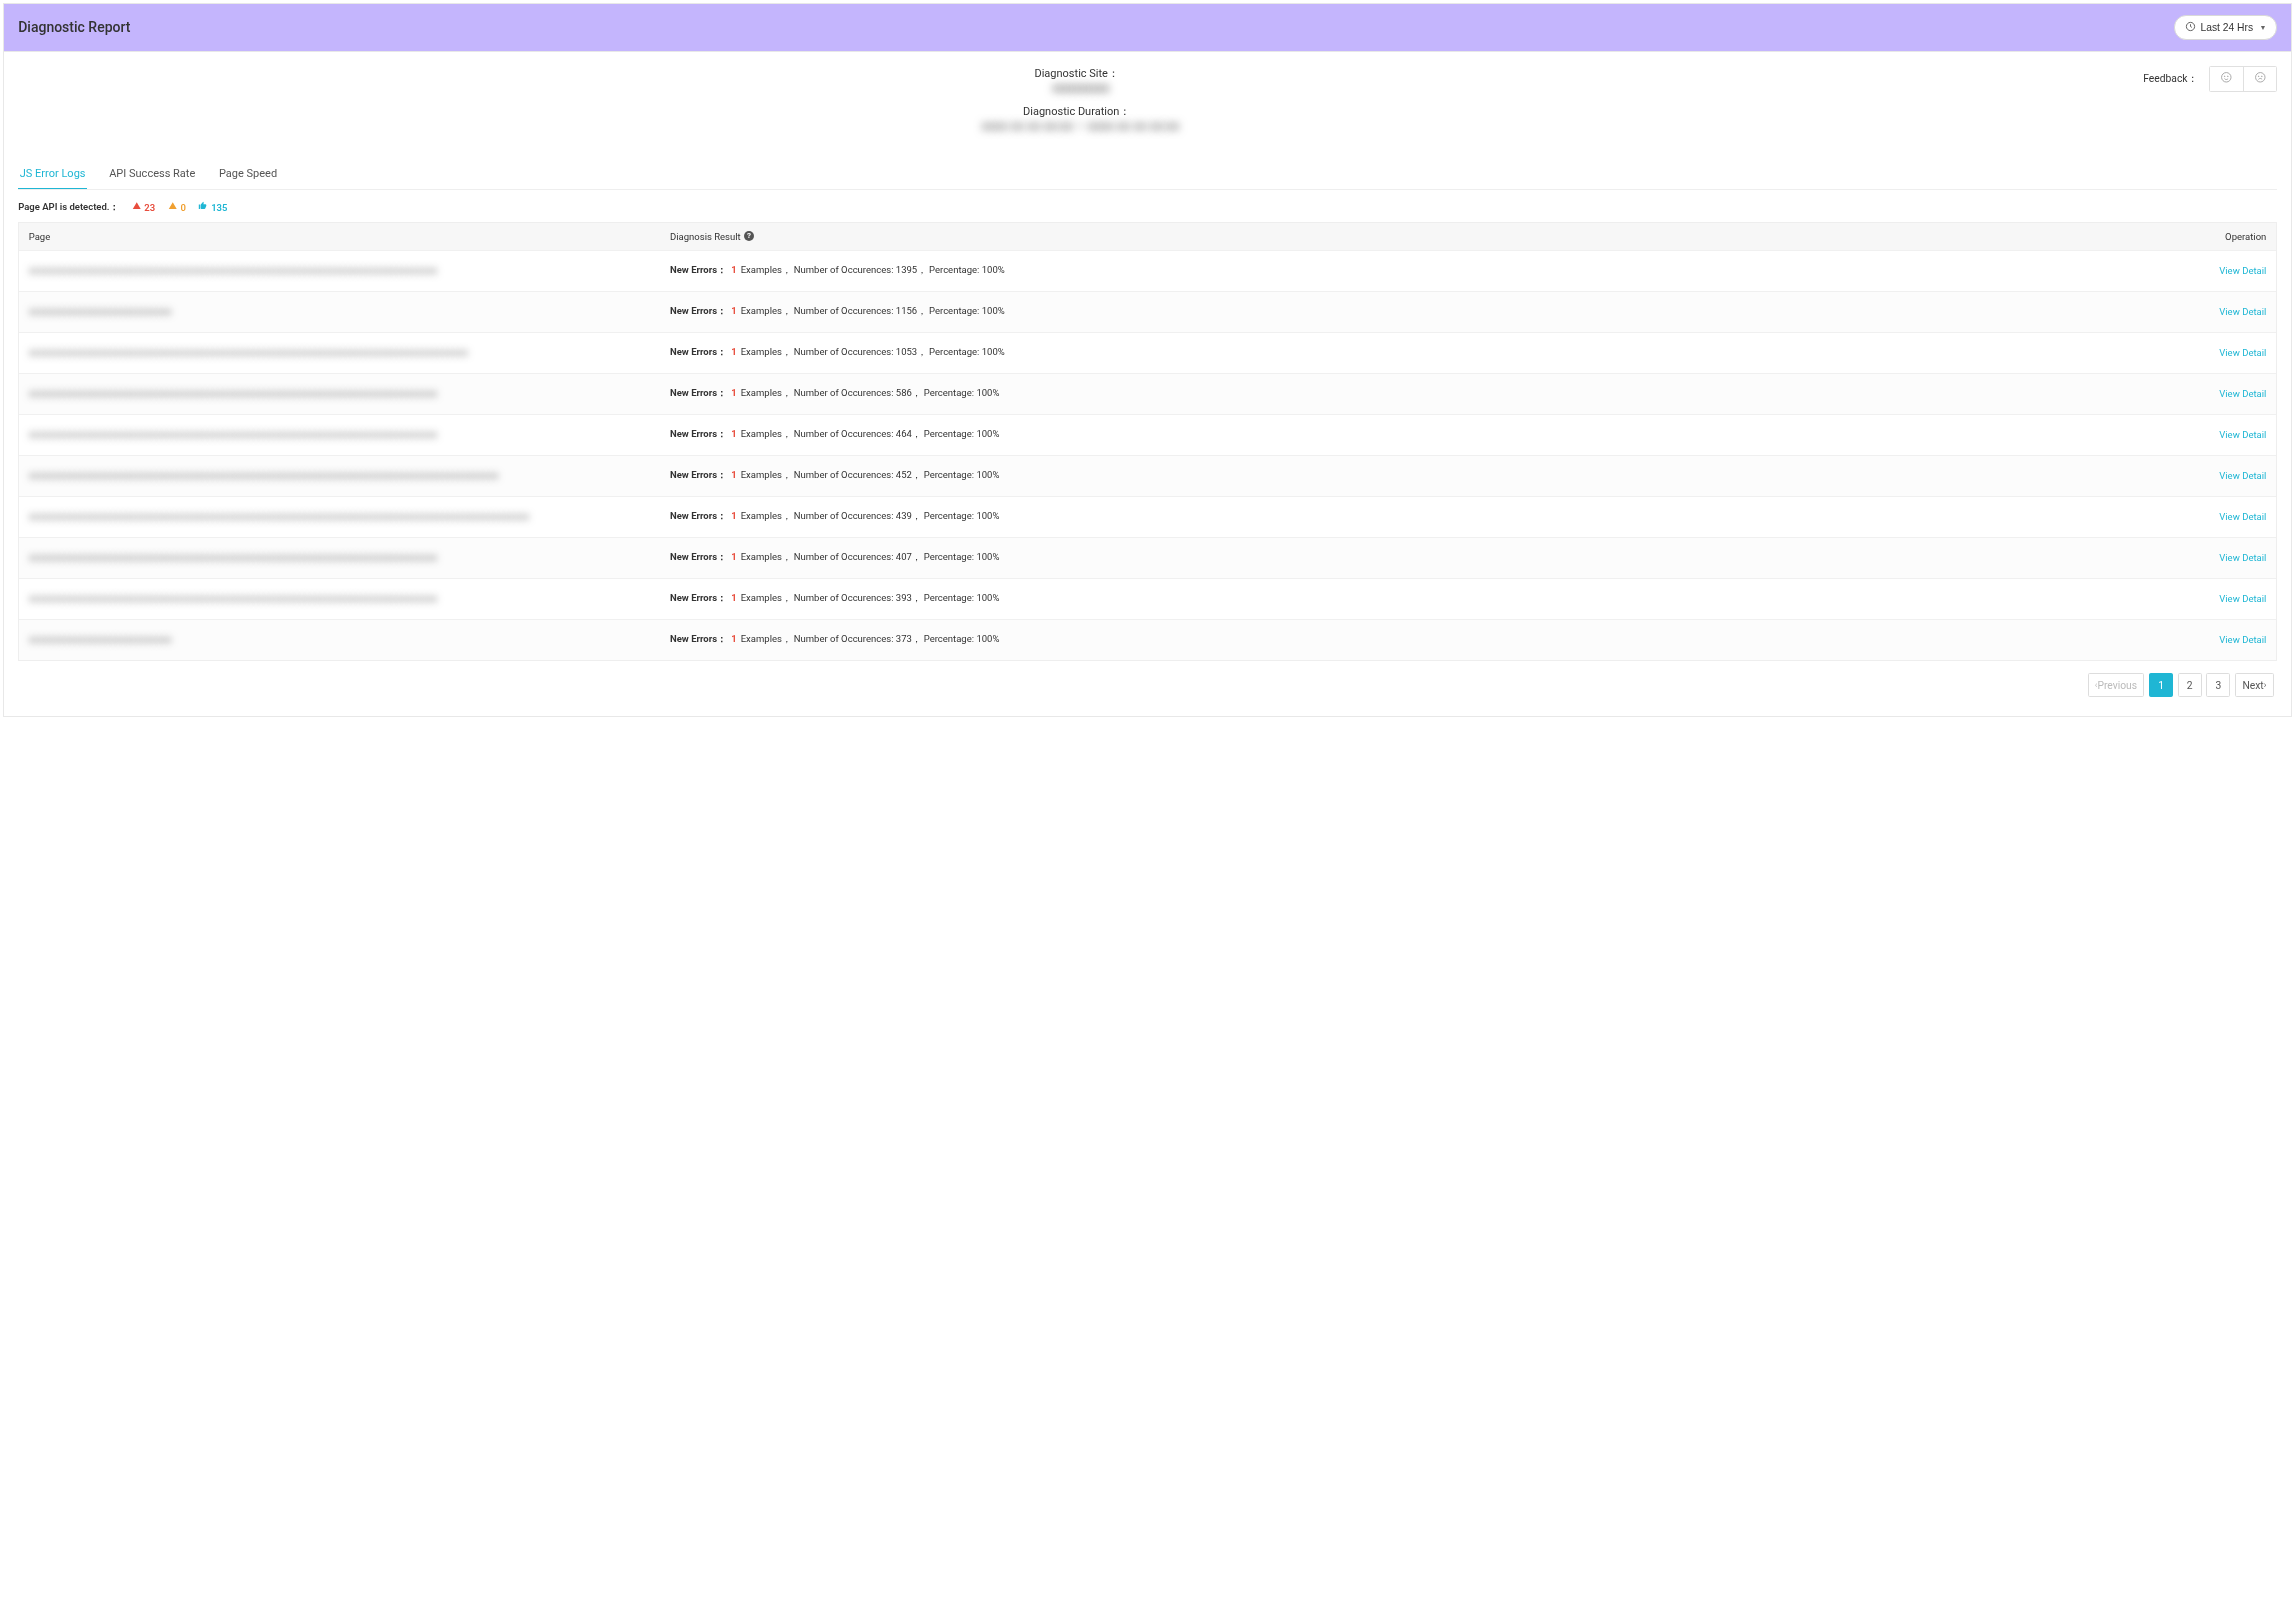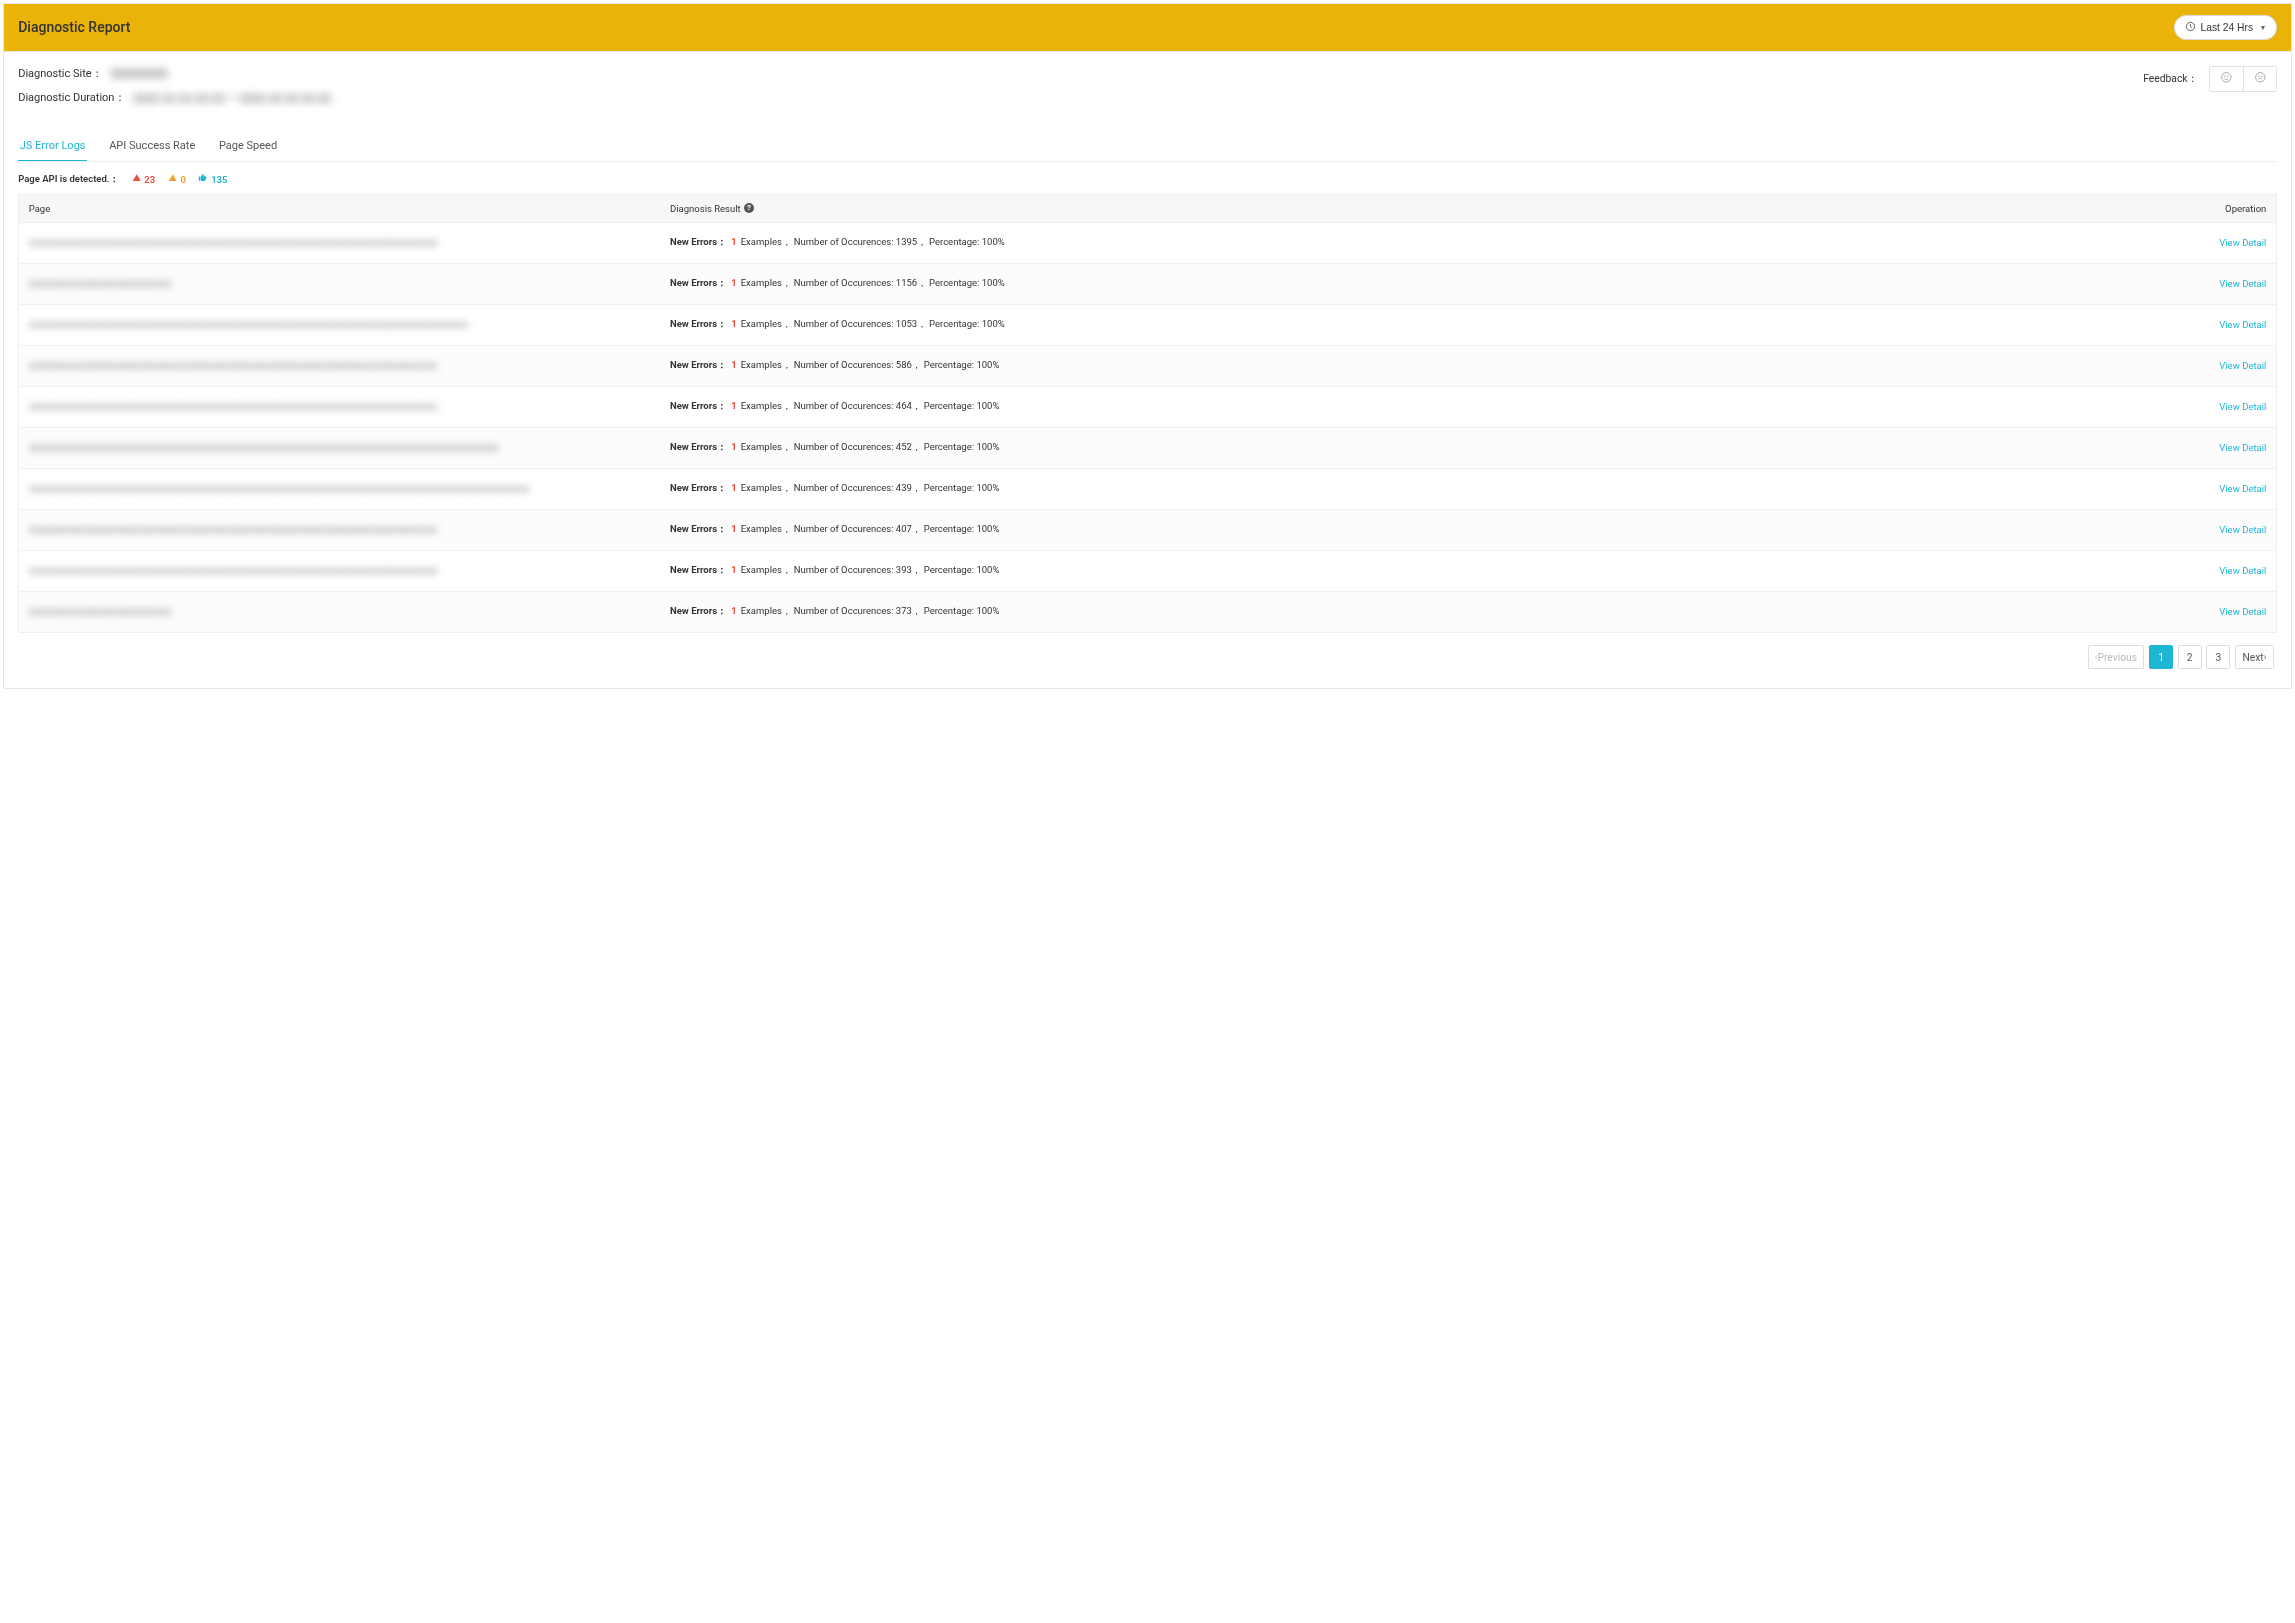--- a/index.html
+++ b/index.html
@@ -7,21 +7,21 @@
     font-family: -apple-system, BlinkMacSystemFont, "Segoe UI", Roboto, "Helvetica Neue", Arial, sans-serif;
     background: #fff;
     color: #333;
     font-size: 10.3px;
   }
   .container {
     border: 0.8px solid #e8e8e8;
     margin: 3.2px;
   }
   .header {
-    background: #eab308;
+    background: #c4b5fd;
     padding: 11px 14px;
     display: flex;
     align-items: center;
     justify-content: space-between;
     border-bottom: 0.8px solid #e8e8e8;
   }
   .page-title {
     font-size: 14px;
     font-weight: 500;
     color: #333;
@@ -49,20 +49,21 @@
     justify-content: space-between;
     align-items: flex-start;
   }
   .info-left { flex: 1; }
   .info-row {
     display: flex;
     align-items: center;
     font-size: 11px;
     color: #333;
     margin-bottom: 9.5px;
+    flex-direction: column;
   }
   .info-label { margin-right: 8px; }
   .blurred-text {
     color: transparent;
     text-shadow: 0 0 8px rgba(0,0,0,0.6);
     user-select: none;
     font-weight: 600;
     font-size: 12px;
     letter-spacing: -0.4px;
   }

